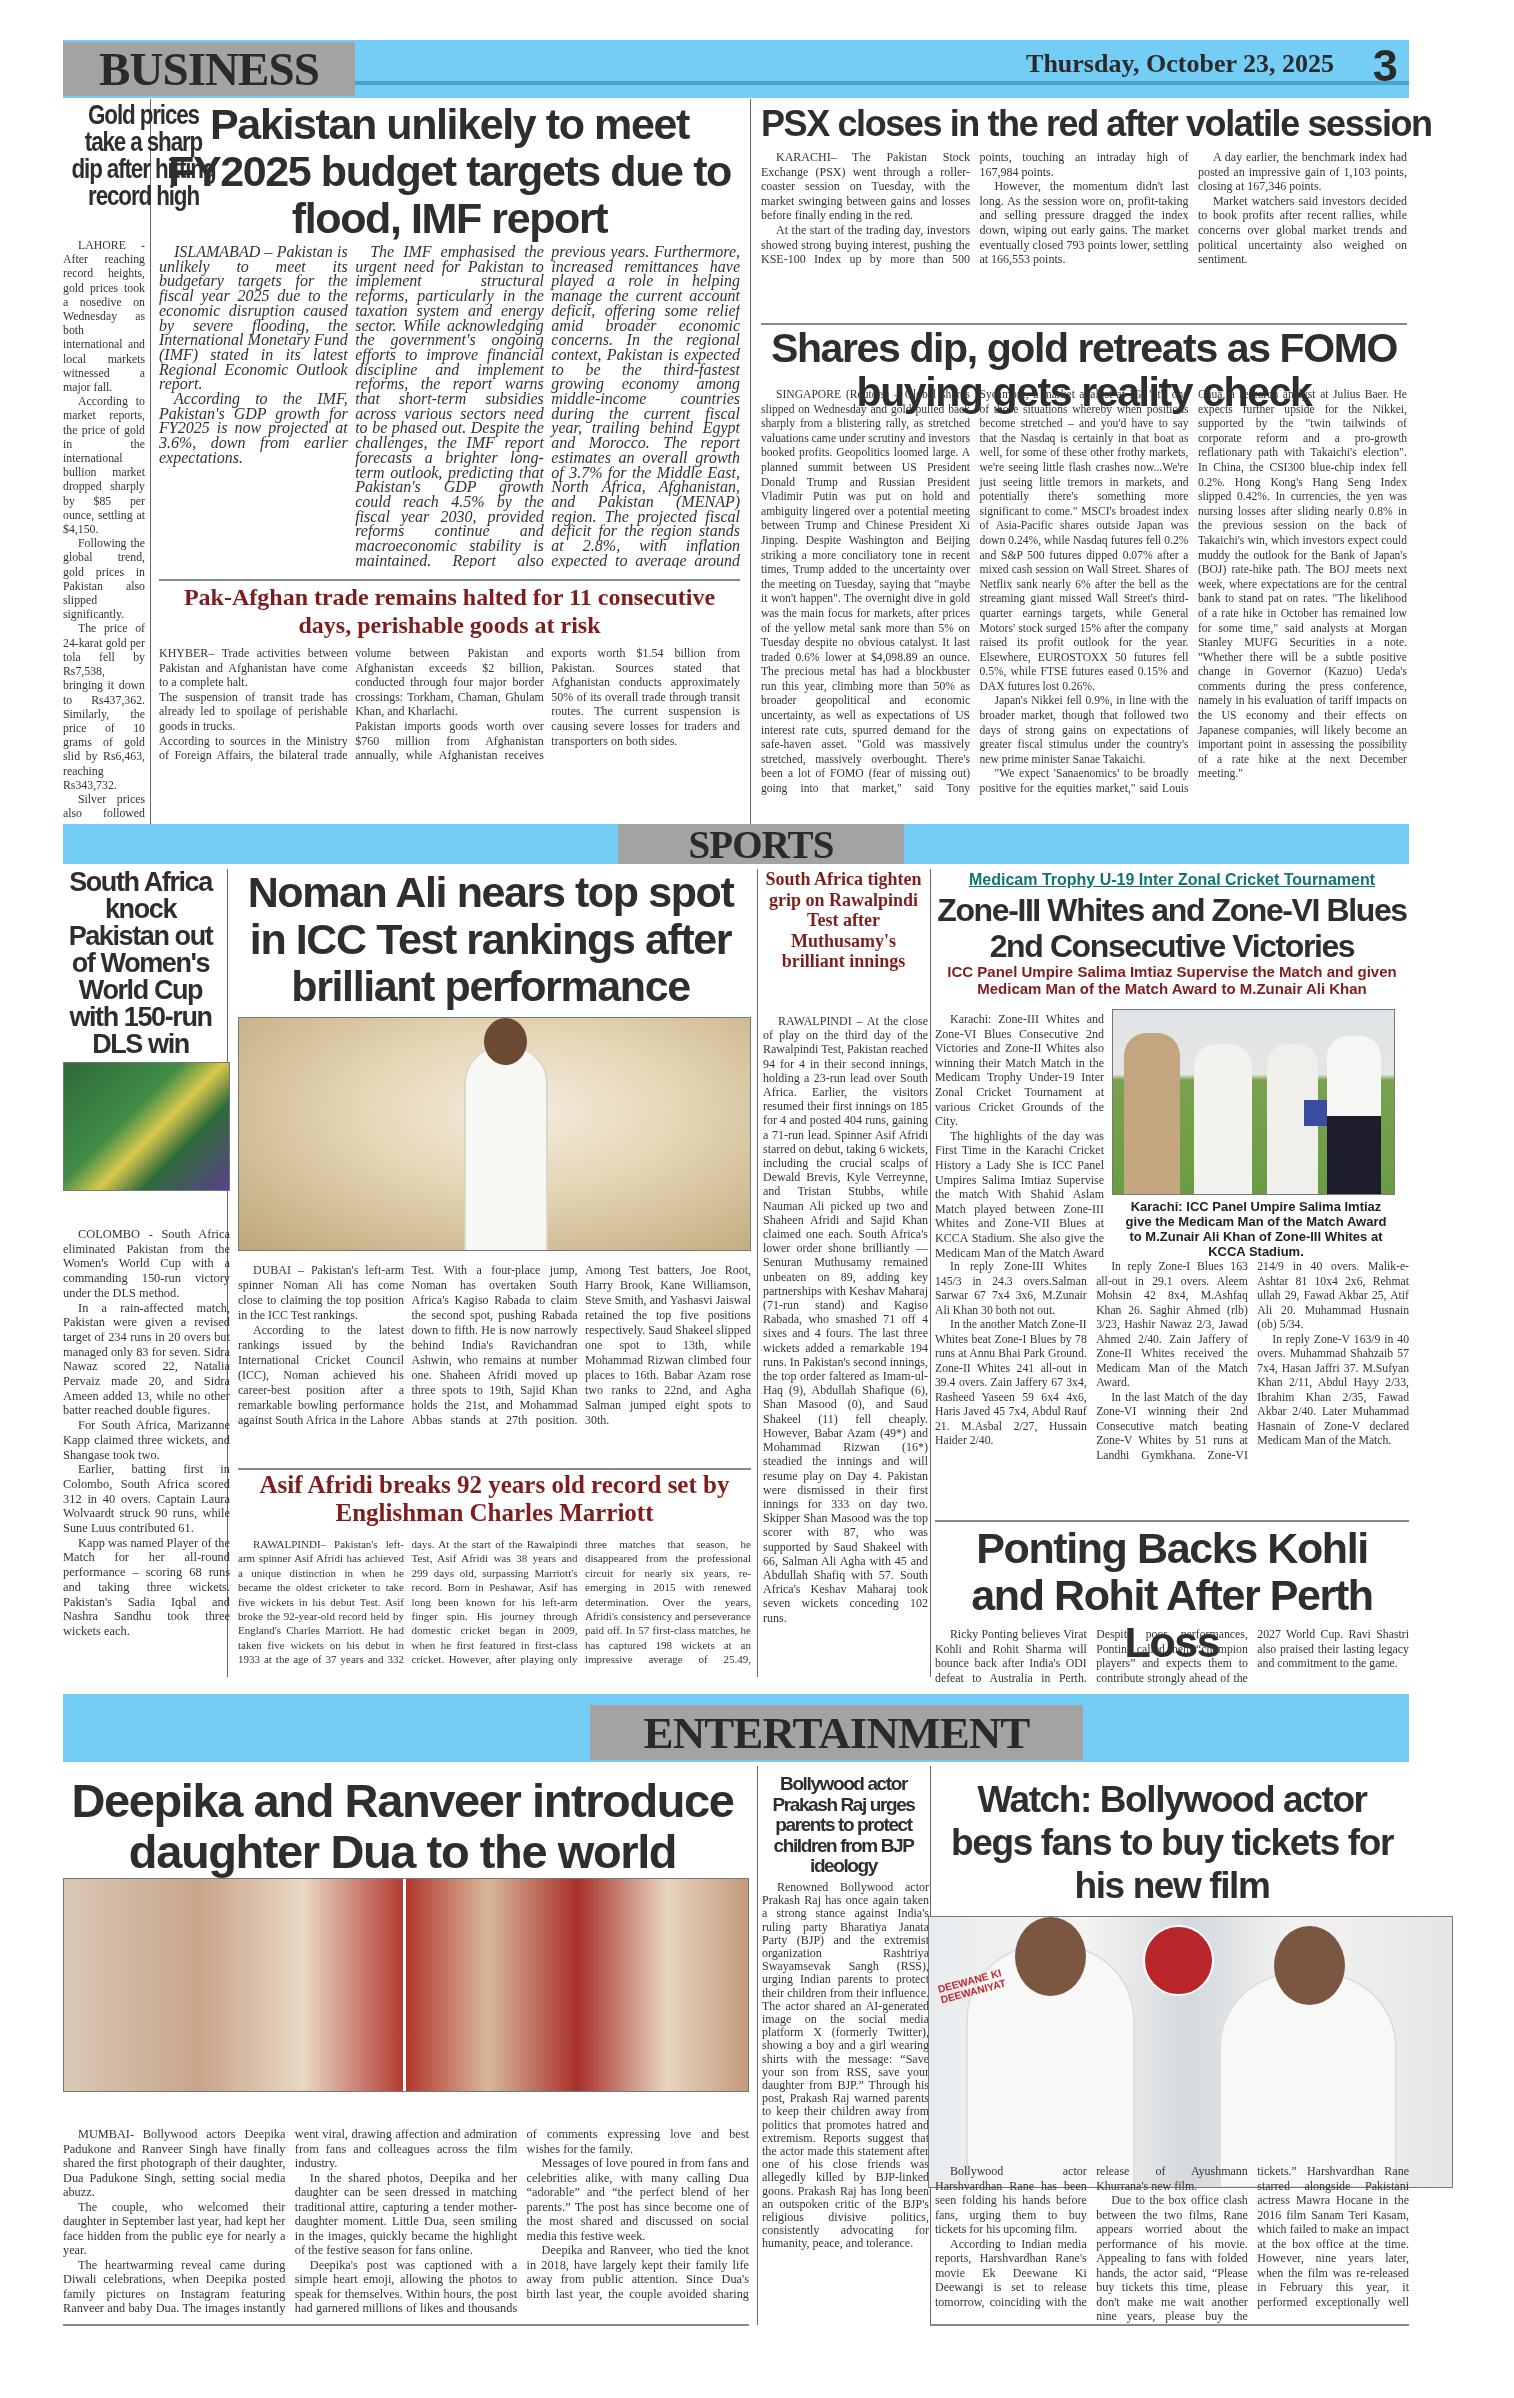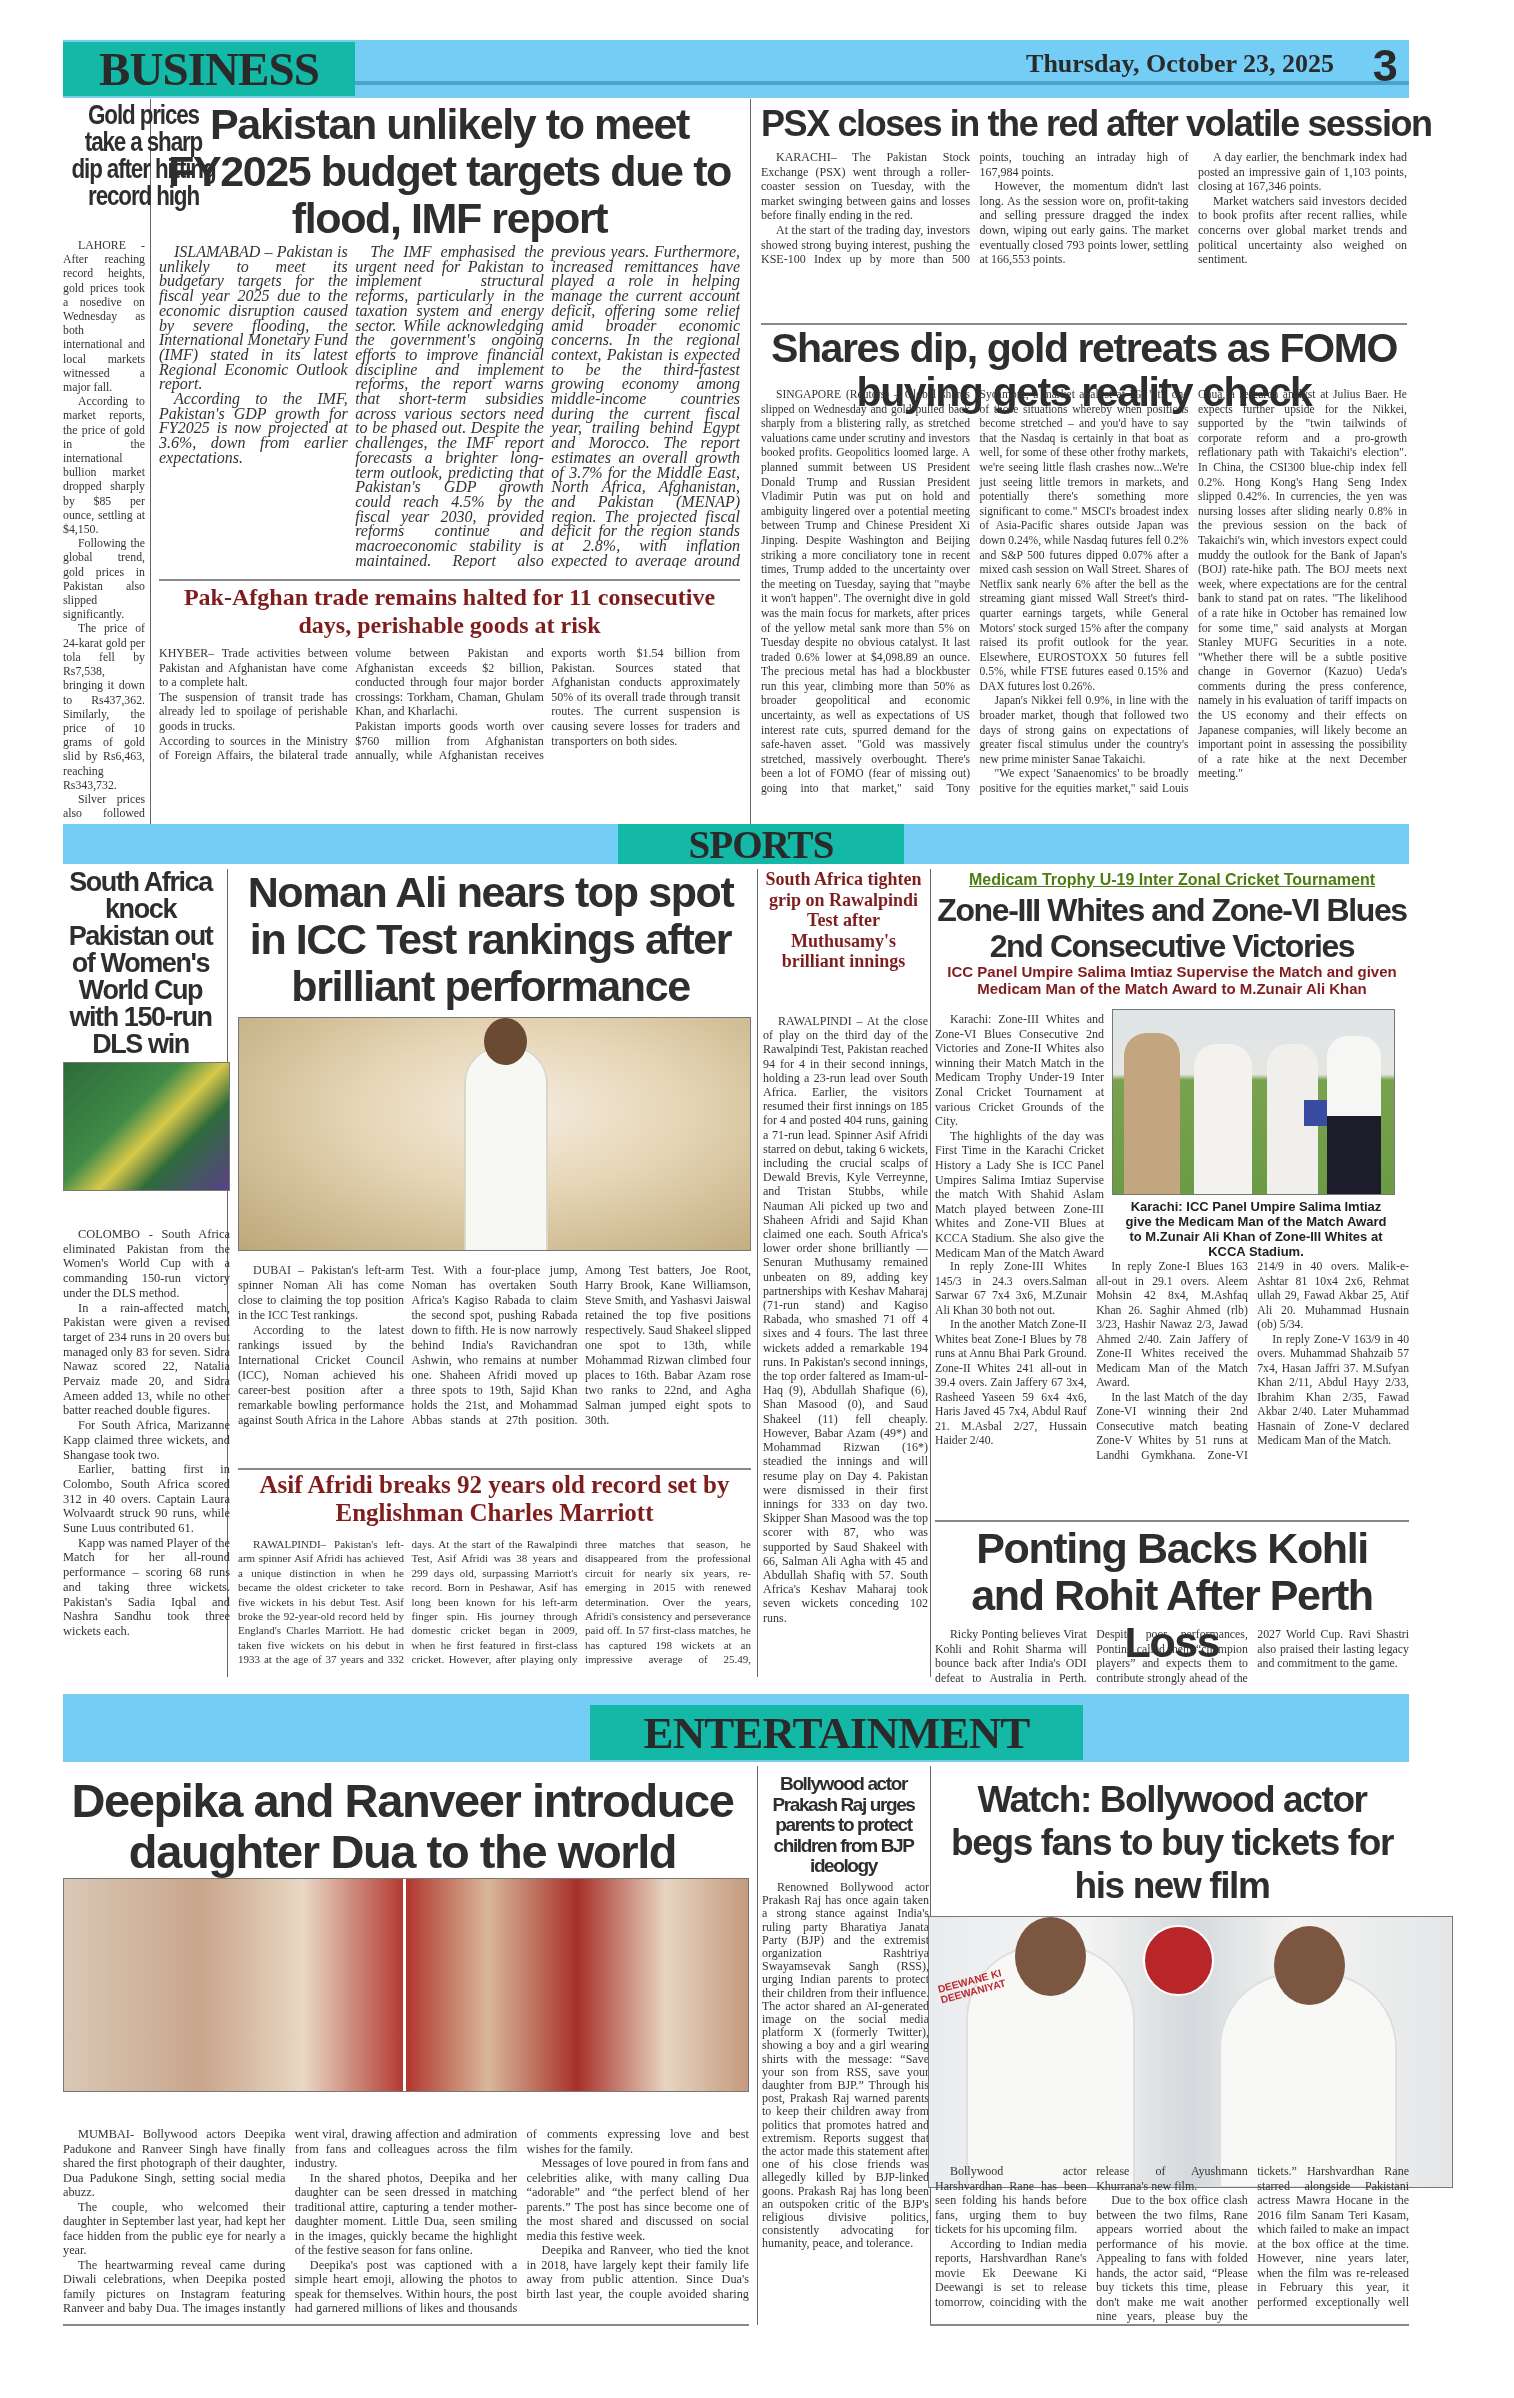--- a/index.html
+++ b/index.html
@@ -1,30 +1,30 @@
 <!DOCTYPE html>
 <html style="font-size:15px"><head>
 <meta charset="utf-8">
 <style>
 *{box-sizing:border-box;margin:0;padding:0}
 body{width:1515px;height:2399px;background:#fff;font-family:"Liberation Serif","DejaVu Serif",serif;color:#2b2b2b;position:relative;overflow:hidden}
 .abs{position:absolute}
 .band{position:absolute;background:#74cdf4}
-.band .lbl{position:absolute;background:#14b8a6;font-family:"Liberation Serif",serif;font-weight:bold;color:#2a2a2a;text-align:center;letter-spacing:-0.9px}
+.band .lbl{position:absolute;background:#a3a3a3;font-family:"Liberation Serif",serif;font-weight:bold;color:#2a2a2a;text-align:center;letter-spacing:-0.9px}
 .band .rule{position:absolute;height:3.7px;background:#4aa3cc}
 .hl{font-family:"Liberation Sans Narrow","Liberation Sans",sans-serif;font-weight:bold;color:#2e2e2e;text-align:center;letter-spacing:-1.4px;transform-origin:center}
 .hs{font-family:"Liberation Serif",serif;font-weight:bold;color:#7f1d1d;text-align:center}
 .body{font-family:"Liberation Serif",serif;font-size:12.4px;line-height:14.6px;text-align:justify;color:#333}
 .body p{text-indent:15px}
 .cols3{display:grid;grid-template-columns:1fr 1fr 1fr;column-gap:9.4px}
 .vr{position:absolute;width:0.9px;background:#666}
 .hr{position:absolute;height:1.9px;background:#888}
 .photo{position:absolute;border:0.9px solid #777;overflow:hidden}
 .cap{font-family:"Liberation Sans",sans-serif;font-weight:bold;font-size:14px;line-height:16px;text-align:center;color:#222}
-.kicker{font-family:"Liberation Sans",sans-serif;font-weight:bold;font-size:16px;text-decoration:underline;text-align:center;color:#4d7c0f}
+.kicker{font-family:"Liberation Sans",sans-serif;font-weight:bold;font-size:16px;text-decoration:underline;text-align:center;color:#0f766e}
 </style>
 </head>
 <body>
 
 <div class="band" style="left:63px;top:40px;width:1346px;height:58px;">
   <div class="lbl" style="left:0;top:1.9px;width:292px;height:54px;font-size:47px;line-height:54px;">BUSINESS</div>
   <div class="rule" style="left:292px;top:41px;width:1054px;"></div>
   <div class="abs" style="right:75px;top:9.4px;font-size:26px;font-weight:bold;font-family:'Liberation Serif',serif;color:#2a2a2a;">Thursday, October 23, 2025</div>
   <div class="abs" style="right:11.2px;top:0px;font-size:45px;font-weight:bold;font-family:'Liberation Sans',sans-serif;color:#2a2a2a;">3</div>
 </div>

